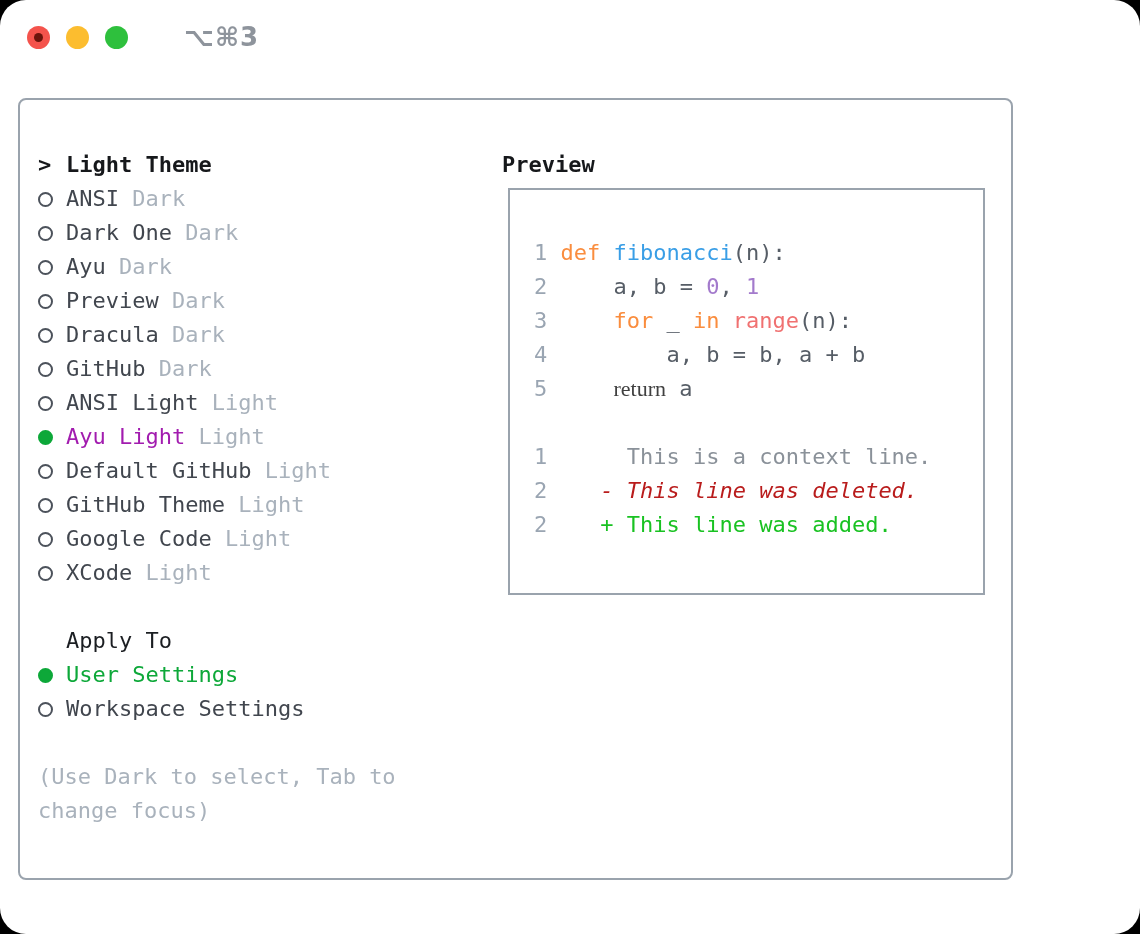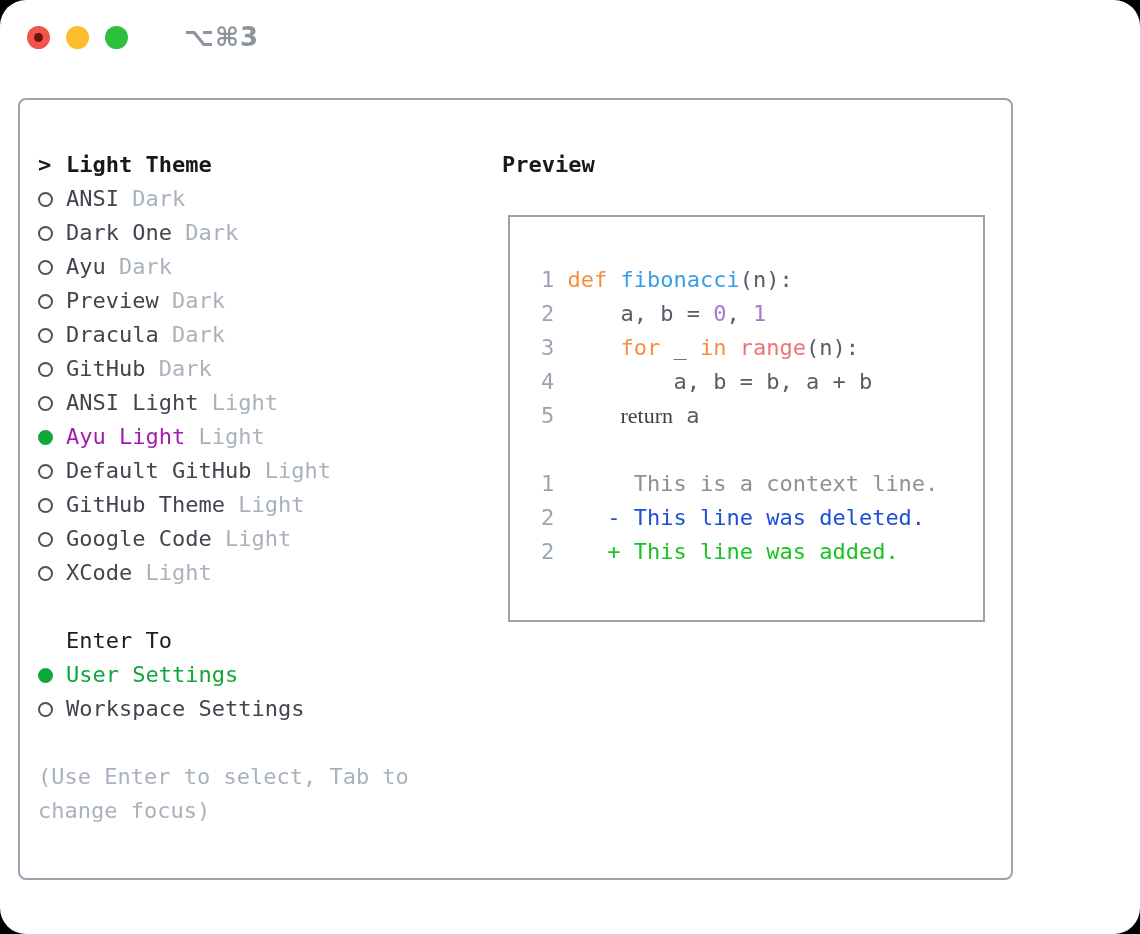--- a/index.html
+++ b/index.html
@@ -30,22 +30,22 @@
   .hdr{font-weight:bold;color:#16181b;}
   .dot-circle{width:15px;height:15px;border:2px solid #4c525b;border-radius:50%;box-sizing:border-box;}
   .item-name{color:#41464e;}
   .item-variant{color:#a9b2bc;}
   .apply-title{color:#1b1e22;}
   .blank-row{height:34px;}
   .help{color:#a9b2bc;white-space:normal;}
 
   
   .preview-title{position:absolute;left:482px;top:48px;font-weight:bold;color:#16181b;}
-  .preview-box{position:absolute;left:488px;top:115px;width:477px;height:407px;box-sizing:border-box;
-    border:2px solid #9aa3ad;background:#fff;padding:46px 0 0 31px;overflow:hidden;}
+  .preview-box{position:absolute;left:488px;top:88px;width:477px;height:407px;box-sizing:border-box;
+    border:2px solid #9aa3ad;background:#fff;padding:46px 0 0 24px;overflow:hidden;}
   .code-line{height:34px;white-space:pre;}
 </style>
 </head>
 <body>
 
 <div class="window">
 
   <div class="titlebar">
     <span id="traffic-lights" style="display:flex;align-items:center;">
         <button class="tl-btn" style="background: rgb(244, 83, 76);">
@@ -77,43 +77,43 @@
           <div class="row"><span class="marker"><span class="dot-circle"></span></span><span class="item-name">Default GitHub</span><span class="item-variant"> Light</span></div>
           <div class="row"><span class="marker"><span class="dot-circle"></span></span><span class="item-name">GitHub Theme</span><span class="item-variant"> Light</span></div>
           <div class="row"><span class="marker"><span class="dot-circle"></span></span><span class="item-name">Google Code</span><span class="item-variant"> Light</span></div>
           <div class="row"><span class="marker"><span class="dot-circle"></span></span><span class="item-name">XCode</span><span class="item-variant"> Light</span></div>
         </div>
 
       <div class="blank-row"></div>
 
       <div class="row">
         <span class="marker"></span>
-        <span class="apply-title">Enter To</span>
+        <span class="apply-title">Apply To</span>
       </div>
 
       <div id="apply-items">
           <div class="row"><span class="marker"><span class="dot-circle" style="background: rgb(13, 168, 57); border-color: rgb(13, 168, 57);"></span></span><span class="item-name" style="color: rgb(13, 168, 57);">User Settings</span></div>
           <div class="row"><span class="marker"><span class="dot-circle"></span></span><span class="item-name">Workspace Settings</span></div>
         </div>
 
       <div class="blank-row"></div>
 
-      <div class="help">(Use Enter to select, Tab to change focus)</div>
+      <div class="help">(Use Dark to select, Tab to change focus)</div>
     </div>
 
     <div class="preview-title mono">Preview</div>
 
     <div class="preview-box mono">
       <div id="code-lines">
           <div class="code-line"><span style="color: rgb(154, 165, 178);">1 </span><span style="color: rgb(250, 141, 62);">def </span><span style="color: rgb(57, 158, 230);">fibonacci</span><span style="color: rgb(86, 93, 102);">(n):</span></div>
           <div class="code-line"><span style="color: rgb(154, 165, 178);">2 </span><span style="color: rgb(86, 93, 102);">    a, b = </span><span style="color: rgb(163, 122, 204);">0</span><span style="color: rgb(86, 93, 102);">, </span><span style="color: rgb(163, 122, 204);">1</span></div>
           <div class="code-line"><span style="color: rgb(154, 165, 178);">3 </span><span style="color: rgb(86, 93, 102);">    </span><span style="color: rgb(250, 141, 62);">for</span><span style="color: rgb(86, 93, 102);"> _ </span><span style="color: rgb(250, 141, 62);">in</span><span style="color: rgb(86, 93, 102);"> </span><span style="color: rgb(240, 113, 113);">range</span><span style="color: rgb(86, 93, 102);">(n):</span></div>
           <div class="code-line"><span style="color: rgb(154, 165, 178);">4 </span><span style="color: rgb(86, 93, 102);">        a, b = b, a + b</span></div>
           <div class="code-line"><span style="color: rgb(154, 165, 178);">5 </span><span style="color: rgb(86, 93, 102);">    </span><span style="color: #404040; font-family: Liberation Serif, serif;">return</span><span style="color: rgb(86, 93, 102);"> a</span></div>
           <div class="code-line"></div>
           <div class="code-line"><span style="color: rgb(154, 165, 178);">1</span><span style="color: rgb(138, 145, 153);">      This is a context line.</span></div>
-          <div class="code-line"><span style="color: rgb(154, 165, 178);">2</span><span style="color: #1d4ed8;">    - This line was deleted.</span></div>
+          <div class="code-line"><span style="color: rgb(154, 165, 178);">2</span><span style="color: #b91c1c; font-style: italic;">    - This line was deleted.</span></div>
           <div class="code-line"><span style="color: rgb(154, 165, 178);">2</span><span style="color: rgb(25, 194, 34);">    + This line was added.</span></div>
         </div>
     </div>
 
   </div>
 </div>
 
 </body></html>

